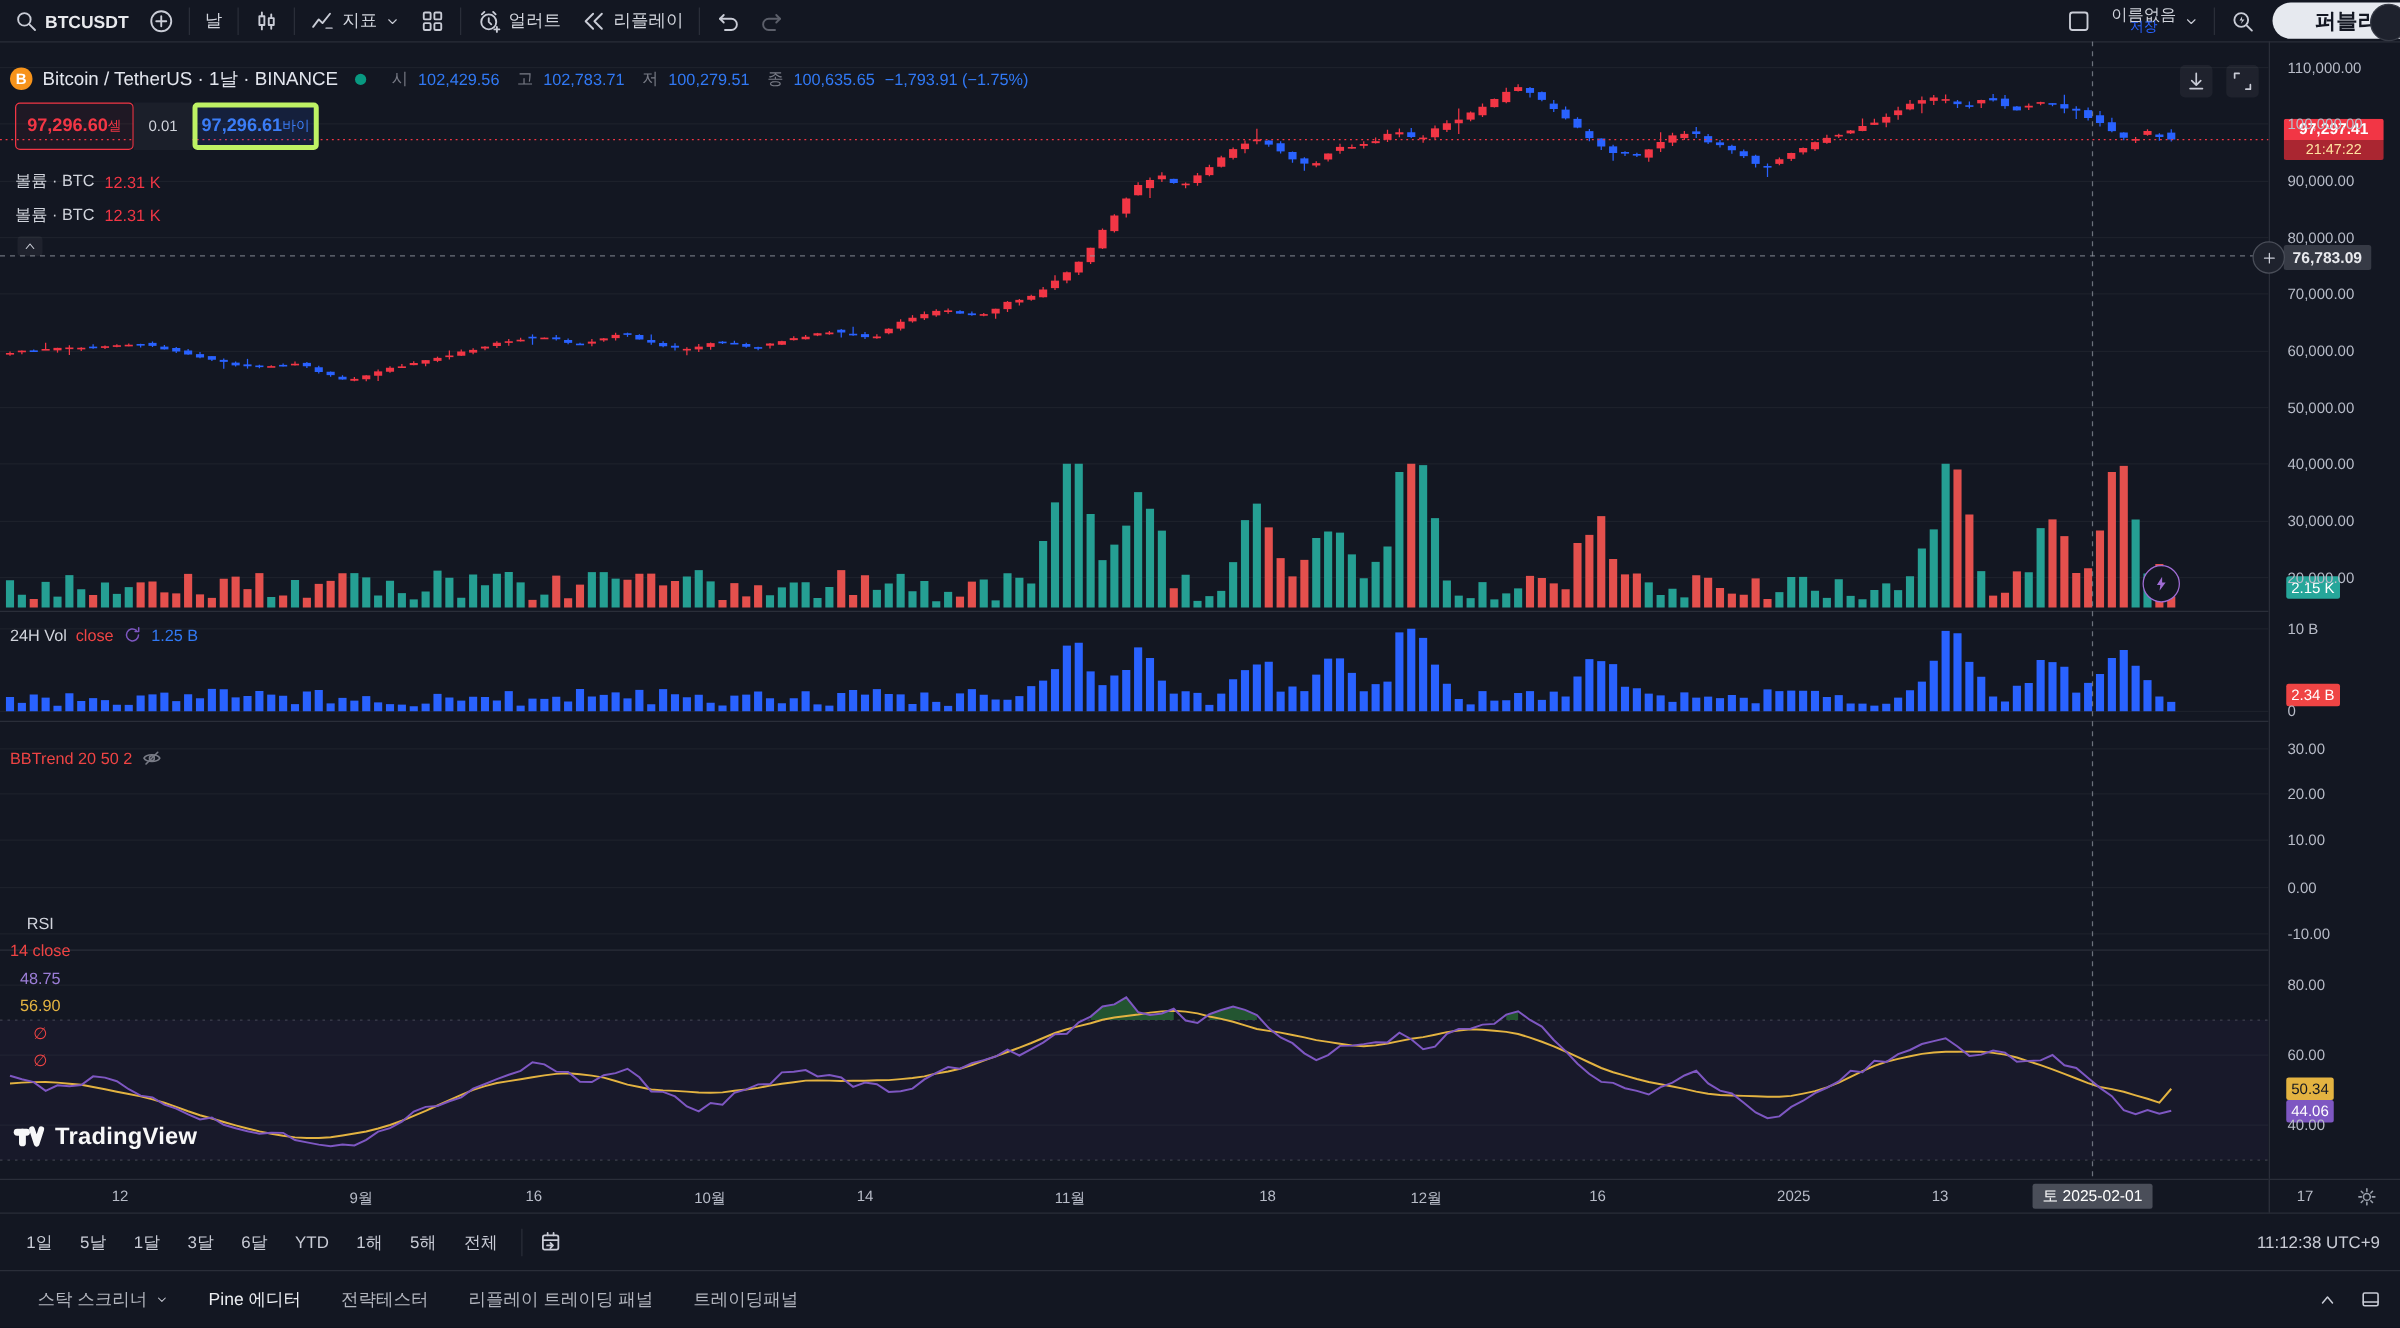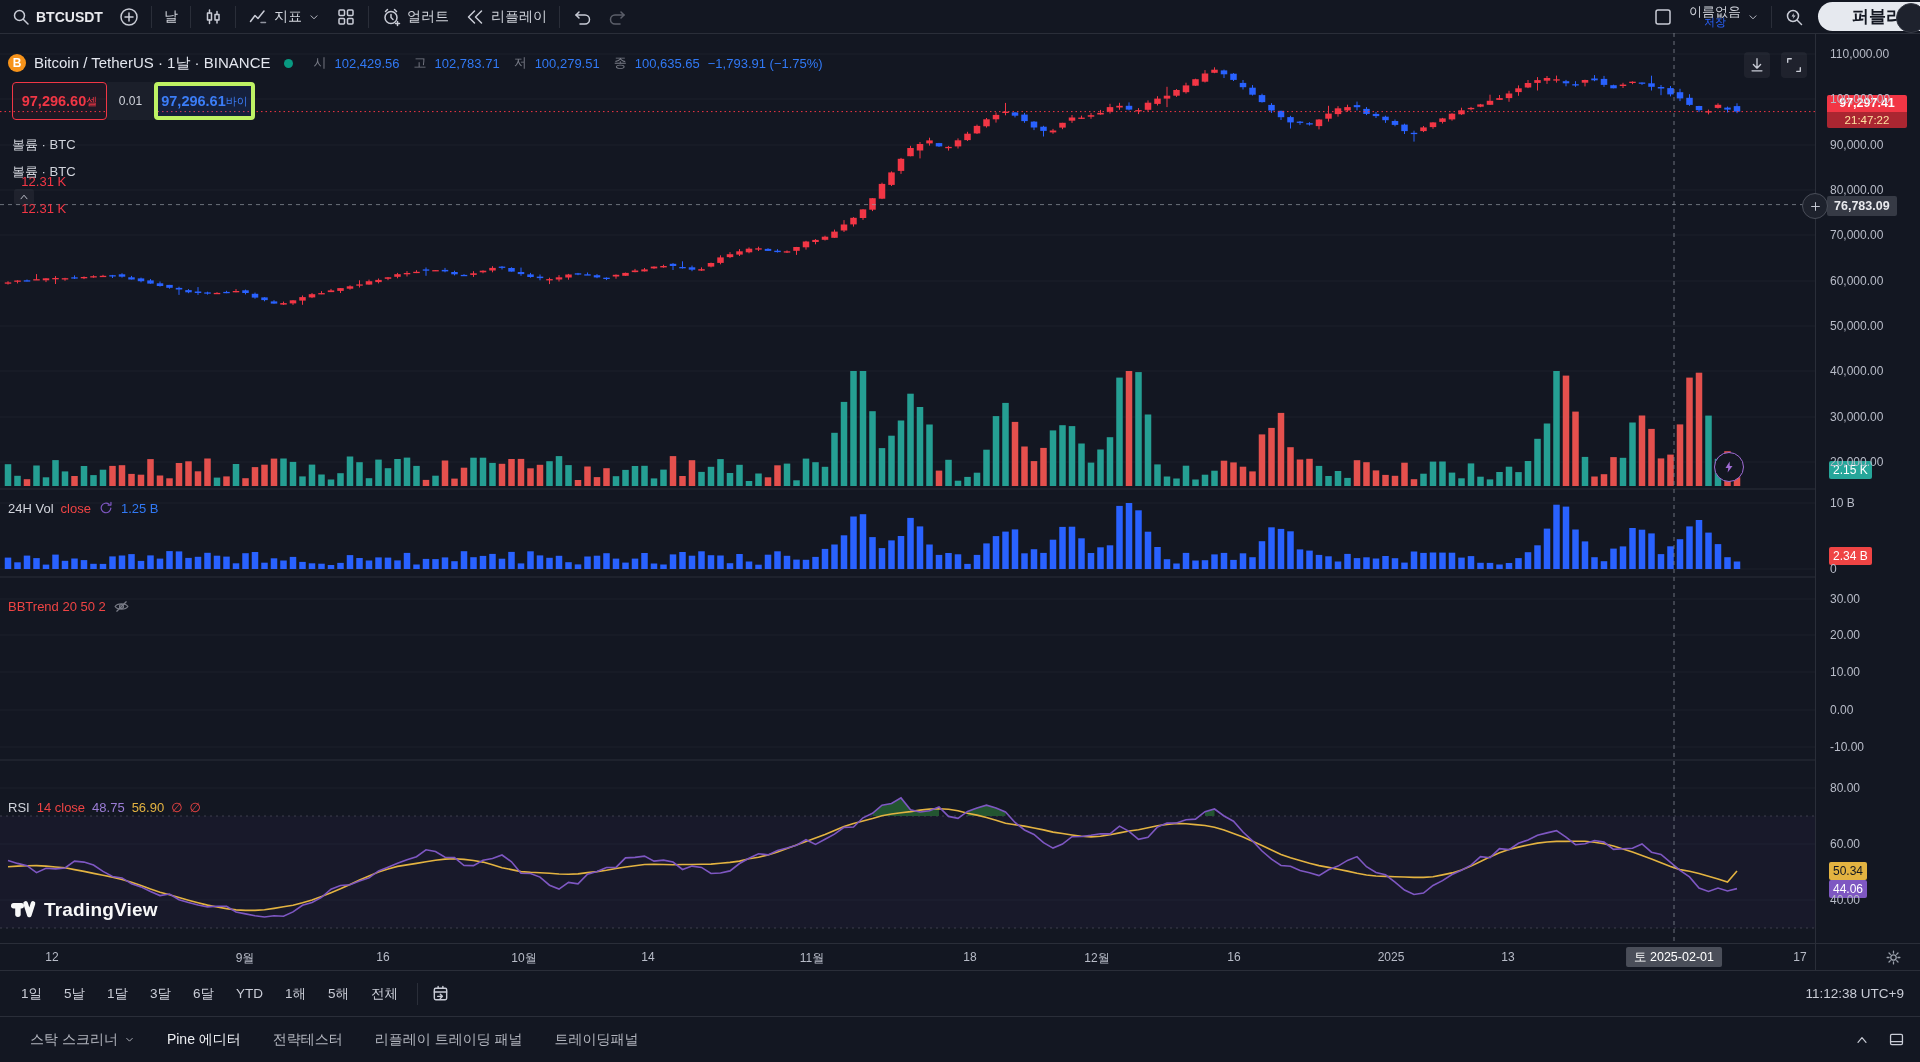--- a/index.html
+++ b/index.html
@@ -30,21 +30,21 @@
   .oval{color:#3179f5;}
   #btc-logo{width:18px;height:18px;border-radius:50%;background:#f7931a;color:#fff;font-weight:bold;font-size:12px;
     display:flex;align-items:center;justify-content:center;}
   #trade-row{left:12px;top:49px;height:38px;display:flex;align-items:stretch;}
   .trbtn{width:93px;border-radius:4px;display:flex;align-items:center;justify-content:center;line-height:15px;cursor:pointer;}
   #sell-btn{border:1px solid #f23645;color:#f23645;background:rgba(242,54,69,0.06);}
   #buy-btn{border:4px solid #bef264;color:#3b7df7;background:rgba(41,98,255,0.12);}
   .trbtn .pr{font-size:14.5px;font-weight:bold;}
   .trbtn .lb{font-size:11px;}
   #spread-box{width:47px;background:#1b1f2a;display:flex;align-items:center;justify-content:center;font-size:12px;color:#d1d4dc;}
-  .vol-row{left:12px;height:18px;display:flex;align-items:center;gap:20px;font-size:13px;flex-direction:column;}
+  .vol-row{left:12px;height:18px;display:flex;align-items:center;gap:8px;font-size:13px;}
   .vol-row .v{color:#f23645;}
   #legend-caret{left:14px;top:156px;width:20px;height:16px;display:flex;align-items:center;justify-content:center;cursor:pointer;
     background:rgba(255,255,255,0.05);border-radius:3px;}
   .pane-hdr{left:8px;height:20px;display:flex;align-items:center;gap:7px;font-size:13px;}
   .ph-t{color:#d1d4dc;}
   .ph-m{color:#ef4444;}
   .pv-blue{color:#3179f5;}
   .pv-purple{color:#9b7dd6;}
   .pv-yellow{color:#e3b341;}
   #watermark{left:10px;top:864px;display:flex;align-items:center;gap:8px;opacity:.97;}
@@ -57,21 +57,21 @@
   .tick{position:absolute;left:14px;height:16px;line-height:16px;white-space:nowrap;}
   .vlabel{position:absolute;left:13px;height:18px;line-height:18px;border-radius:2px;padding:0 4px;color:#fff;font-size:12px;white-space:nowrap;}
   #label-last{position:absolute;left:11px;width:80px;border-radius:2px;overflow:hidden;text-align:center;}
   #label-last .p{background:#f23645;color:#fff;font-size:12.5px;font-weight:bold;height:17px;line-height:17px;}
   #label-last .c{background:#aa2631;color:#ffe3a0;font-size:11.5px;height:16px;line-height:16px;}
   #label-cross{position:absolute;left:11px;height:20px;line-height:20px;background:#363a45;color:#e8e9ed;border-radius:2px;padding:0 7px;font-size:12.5px;font-weight:bold;}
   #plus-bubble{position:absolute;left:-14px;width:24px;height:24px;border-radius:50%;background:#1e222d;border:1px solid #4a4e59;
     display:flex;align-items:center;justify-content:center;color:#c9ccd6;cursor:pointer;z-index:3;}
   
   #time-axis{left:0;top:943px;width:1815px;height:27px;border-top:1px solid #2a2e39;font-size:12px;color:#b8bcc8;cursor:ew-resize;}
-  .tlab{position:absolute;top:6px;transform:translateX(-50%);white-space:nowrap;}
+  .tlab{position:absolute;top:6px;transform:translateX(-50%);white-space:nowrap;margin-left:44px;}
   #date-label{position:absolute;top:3px;height:20px;line-height:20px;background:#4a4e59;color:#fff;border-radius:2px;padding:0 8px;
     transform:translateX(-50%);font-size:12.5px;}
   #axis-corner{left:1815px;top:943px;width:105px;height:27px;border-top:1px solid #2a2e39;border-left:1px solid #2a2e39;
     display:flex;align-items:center;justify-content:flex-end;padding-right:18px;box-sizing:border-box;}
   
   #range-bar{left:0;top:970px;width:1920px;height:46px;border-top:1px solid #2a2e39;display:flex;align-items:center;padding:0 10px;box-sizing:border-box;}
   .rbtn{padding:0 11px;height:28px;line-height:28px;border-radius:4px;font-size:13.5px;color:#c9ccd6;cursor:pointer;}
   #range-clock{position:absolute;right:16px;font-size:13.5px;color:#c9ccd6;cursor:pointer;}
   
   #tabs-bar{left:0;top:1016px;width:1920px;height:46px;border-top:1px solid #2a2e39;display:flex;align-items:center;padding:0 14px;box-sizing:border-box;background:#131722;}
@@ -1031,21 +1031,21 @@
       <span class="pv-blue">1.25 B</span>
     </div>
     <div class="pane-hdr abs" style="top:563px;">
       <span class="ph-m">BBTrend 20 50 2</span>
       <svg class="ic" width="17" height="17" viewBox="0 0 20 20" style="stroke:#787b86;">
           <path d="M2.5 10C5 5.8 15 5.8 17.5 10 15 14.2 5 14.2 2.5 10Z"></path>
           <circle cx="10" cy="10" r="2.3"></circle>
           <path d="M4.5 15.5 L15.5 4.5"></path>
         </svg>
     </div>
-    <div class="pane-hdr abs" style="top:764px;">
+    <div class="pane-hdr abs" style="top:698px;flex-direction:column;">
       <span class="ph-t">RSI</span>
       <span class="ph-m">14 close</span>
       <span class="pv-purple">48.75</span>
       <span class="pv-yellow">56.90</span>
       <span class="ph-m">∅</span>
       <span class="ph-m">∅</span>
     </div>
 
     <div id="watermark" class="abs">
       <svg width="26" height="26" viewBox="0 0 26 26">

